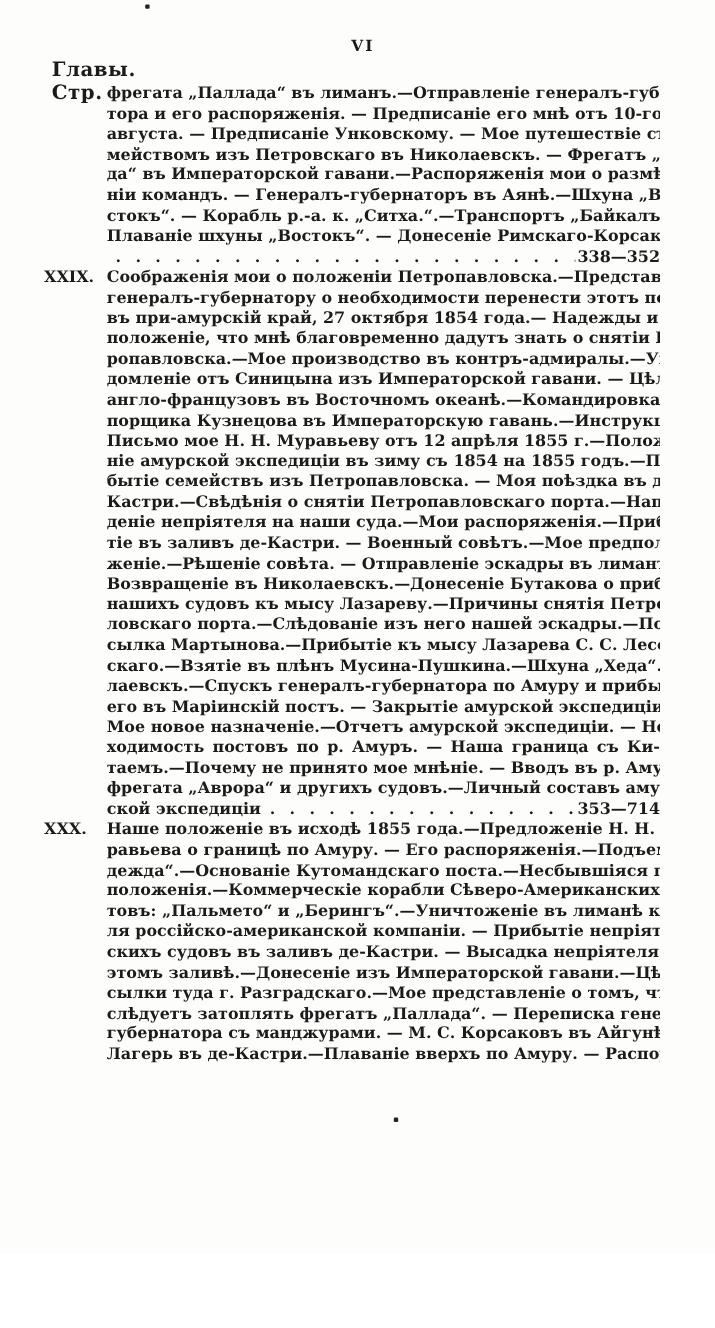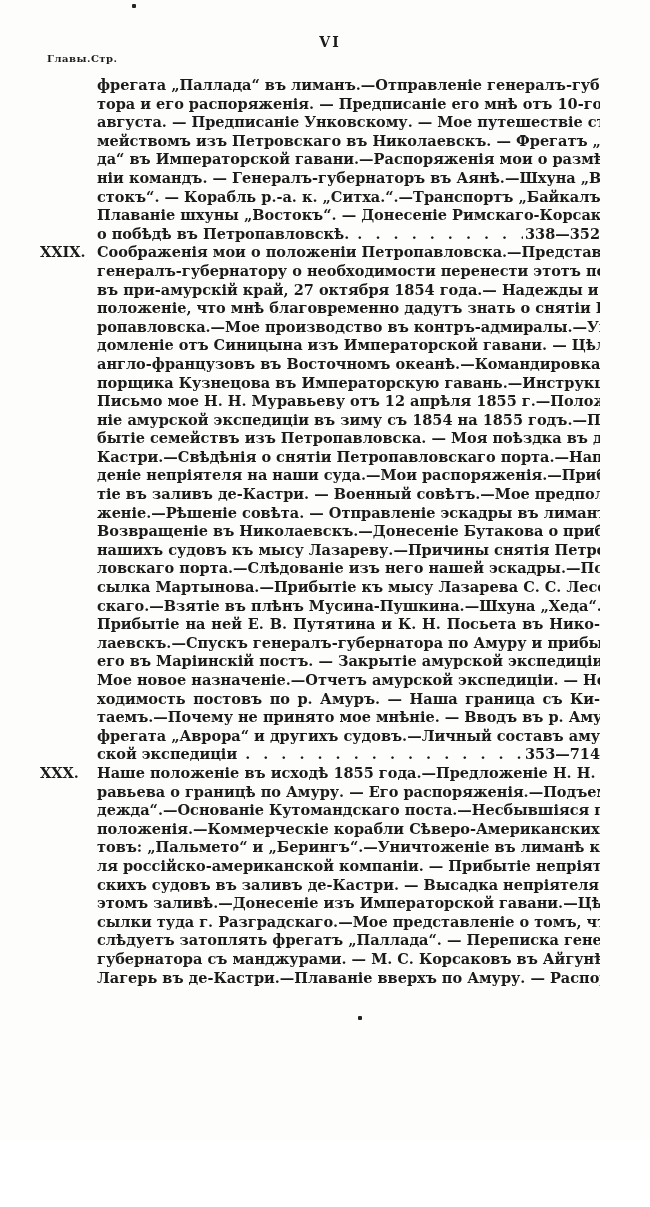--- a/index.html
+++ b/index.html
@@ -11,22 +11,22 @@
     font-family:"DejaVu Serif","Liberation Serif",serif;
     color:#1b1b1b;
     font-weight:bold;
   }
   .page-number{
     position:absolute;top:34px;left:0;width:660px;
     text-align:center;font-size:14px;letter-spacing:2px;
   }
   .col-heads{
     position:absolute;top:53px;left:47px;width:550px;
-    display:flex;justify-content:flex-start;
-    font-size:10px;letter-spacing:.5px;
+    display:flex;justify-content:space-between;
+    font-size:18px;letter-spacing:.5px;flex-direction:column;
   }
   .toc{
     position:absolute;top:76px;left:40px;width:560px;
     font-size:14.5px;line-height:18.6px;
   }
   .entry{position:relative;padding-left:57px;}
   .chapter{
     position:absolute;left:0;top:0;width:50px;
     text-align:left;white-space:nowrap;
   }
@@ -72,21 +72,20 @@
           <div class="toc-line">фрегата „Паллада“ въ лиманъ.—Отправленіе генералъ-губерна-</div>
           <div class="toc-line">тора и его распоряженія. — Предписаніе его мнѣ отъ 10-го</div>
           <div class="toc-line">августа. — Предписаніе Унковскому. — Мое путешествіе съ се-</div>
           <div class="toc-line">мействомъ изъ Петровскаго въ Николаевскъ. — Фрегатъ „Палла-</div>
           <div class="toc-line">да“ въ Императорской гавани.—Распоряженія мои о размѣще-</div>
           <div class="toc-line">ніи командъ. — Генералъ-губернаторъ въ Аянѣ.—Шхуна „Во-</div>
           <div class="toc-line">стокъ“. — Корабль р.-а. к. „Ситха.“.—Транспортъ „Байкалъ“.—</div>
           <div class="toc-line">Плаваніе шхуны „Востокъ“. — Донесеніе Римскаго-Корсакова</div>
         </div>
       <div class="leader-row">
-        <span class="lt">о побѣдѣ въ Петропавловскѣ.</span>
         <span class="dots">. . . . . . . . . . . . . . . . . . . . . . . . . . . . . .</span>
         <span class="pg">338—352</span>
       </div>
     </section>
 
     <section class="entry">
       <span class="chapter">XXIX.</span>
       <div class="lines">
           <div class="toc-line">Соображенія мои о положеніи Петропавловска.—Представленіе</div>
           <div class="toc-line">генералъ-губернатору о необходимости перенести этотъ портъ</div>
@@ -101,21 +100,20 @@
           <div class="toc-line">бытіе семействъ изъ Петропавловска. — Моя поѣздка въ де-</div>
           <div class="toc-line">Кастри.—Свѣдѣнія о снятіи Петропавловскаго порта.—Напа-</div>
           <div class="toc-line">деніе непріятеля на наши суда.—Мои распоряженія.—Прибы-</div>
           <div class="toc-line">тіе въ заливъ де-Кастри. — Военный совѣтъ.—Мое предполо-</div>
           <div class="toc-line">женіе.—Рѣшеніе совѣта. — Отправленіе эскадры въ лиманъ. —</div>
           <div class="toc-line">Возвращеніе въ Николаевскъ.—Донесеніе Бутакова о прибытіи</div>
           <div class="toc-line">нашихъ судовъ къ мысу Лазареву.—Причины снятія Петропав-</div>
           <div class="toc-line">ловскаго порта.—Слѣдованіе изъ него нашей эскадры.—По-</div>
           <div class="toc-line">сылка Мартынова.—Прибытіе къ мысу Лазарева С. С. Лесов-</div>
           <div class="toc-line">скаго.—Взятіе въ плѣнъ Мусина-Пушкина.—Шхуна „Хеда“.—</div>
-          <div class="toc-line">Прибытіе на ней Е. В. Путятина и К. Н. Посьета въ Нико-</div>
           <div class="toc-line">лаевскъ.—Спускъ генералъ-губернатора по Амуру и прибытіе</div>
           <div class="toc-line">его въ Маріинскій постъ. — Закрытіе амурской экспедиціи. —</div>
           <div class="toc-line">Мое новое назначеніе.—Отчетъ амурской экспедиціи. — Необ-</div>
           <div class="toc-line">ходимость постовъ по р. Амуръ. — Наша граница съ Ки-</div>
           <div class="toc-line">таемъ.—Почему не принято мое мнѣніе. — Вводъ въ р. Амуръ</div>
           <div class="toc-line">фрегата „Аврора“ и другихъ судовъ.—Личный составъ амур-</div>
         </div>
       <div class="leader-row">
         <span class="lt">ской экспедиціи</span>
         <span class="dots">. . . . . . . . . . . . . . . . . . . . . . . . . . . . . . . . . .</span>

